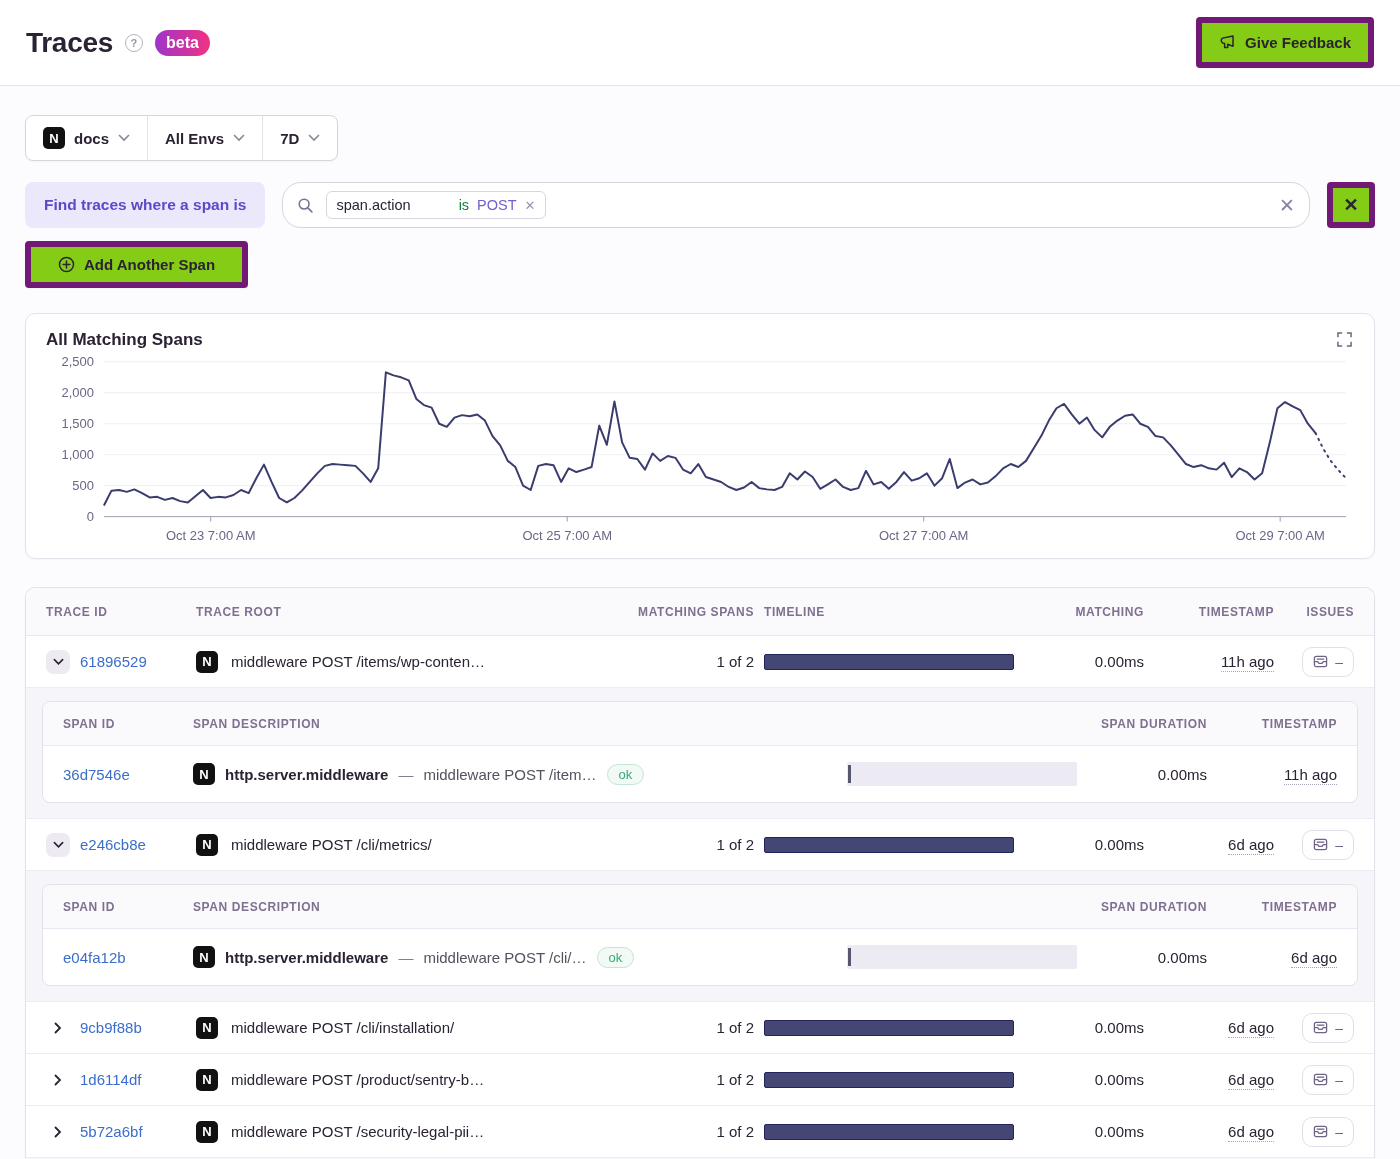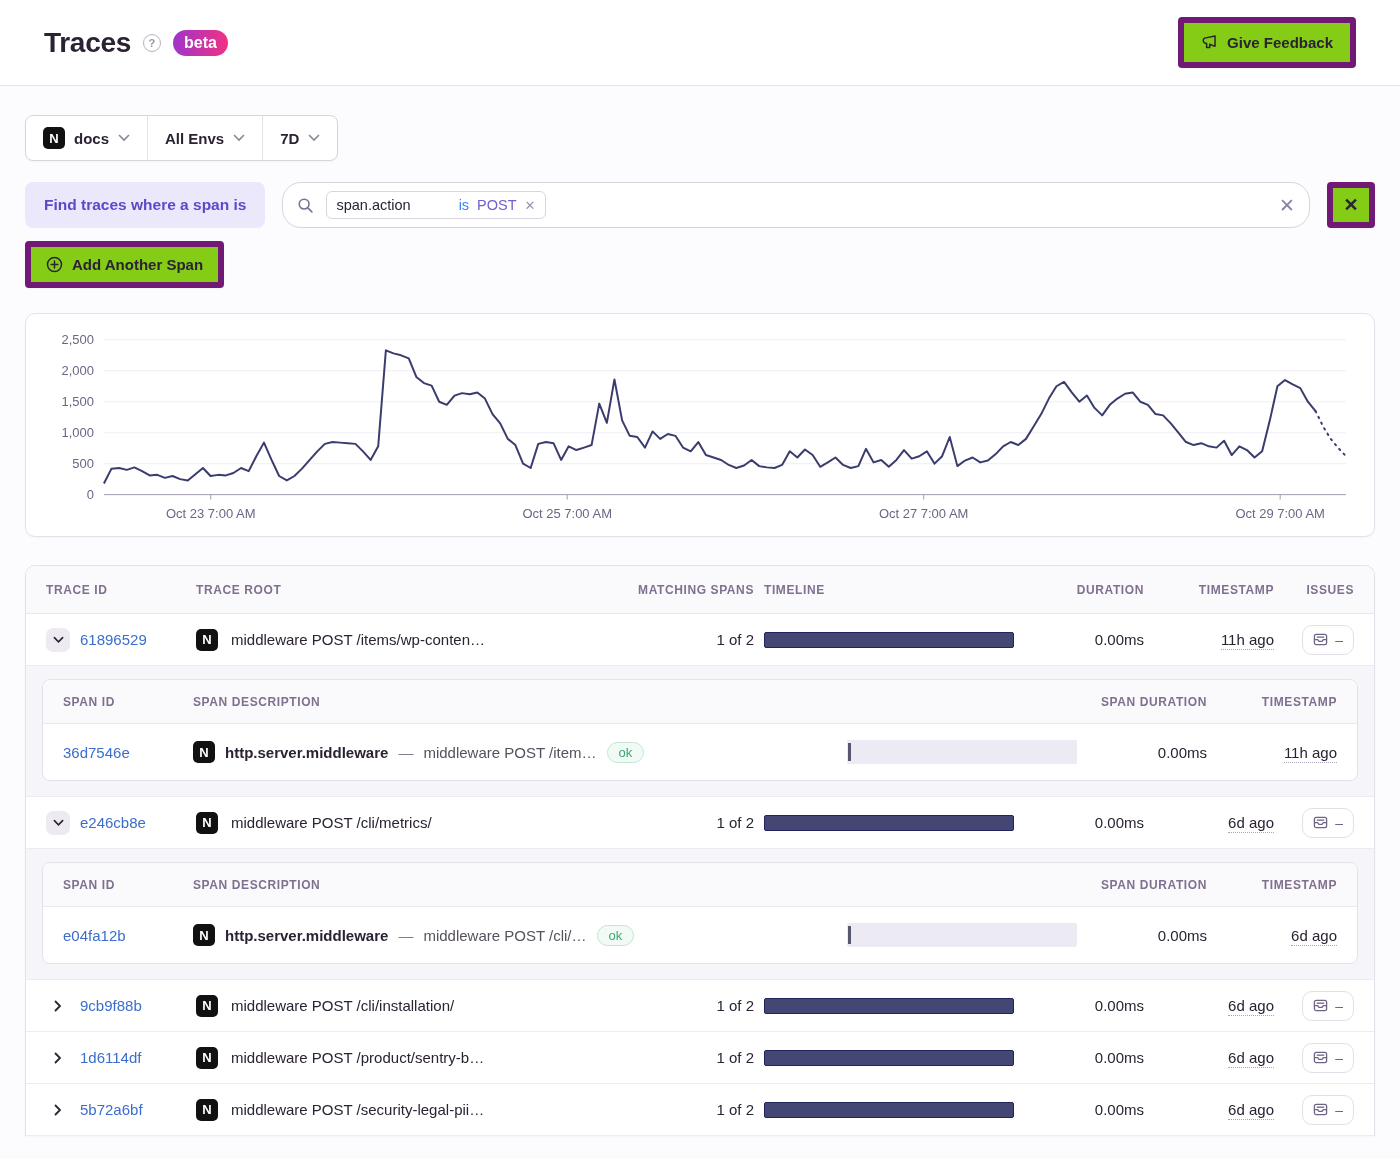--- a/index.html
+++ b/index.html
@@ -1,21 +1,21 @@
 <!DOCTYPE html>
 <html><head>
 <meta charset="utf-8">
 <style>
   * { margin:0; padding:0; box-sizing:border-box; }
   html,body { width:1400px; height:1159px; overflow:hidden; }
   body { font-family:"Liberation Sans", sans-serif; background:#fcfbfd; color:#2b2233; }
 
   
   .topbar { height:86px; background:#fff; border-bottom:1px solid #e7e3ec;
-            display:flex; align-items:center; justify-content:space-between; padding:0 44px; }
+            display:flex; align-items:center; justify-content:space-between; padding:0 26px; }
   .title-wrap { display:flex; align-items:center; gap:12px; }
   .page-title { font-size:28px; font-weight:bold; letter-spacing:-0.3px; }
   .help-circ { width:18px; height:18px; border:1.5px solid #b9b3c2; border-radius:50%;
                color:#9a93a6; font-size:11px; font-weight:bold; display:flex; align-items:center; justify-content:center; }
   .beta { background:linear-gradient(90deg,#9e35c9,#f13283); color:#fff; font-size:16px; font-weight:bold;
           padding:4px 11px; border-radius:20px; }
   .btn { background:#84cc16; border:6px solid #701a75; border-radius:4px; cursor:pointer;
          font-family:inherit; font-size:15px; font-weight:bold; color:#2b2233;
          display:inline-flex; align-items:center; gap:9px; box-shadow:0 1px 2px rgba(40,30,60,.04); }
   .feedback-btn { padding:11px 17px; }
@@ -33,26 +33,26 @@
 
   
   .searchrow { margin-top:21px; display:flex; gap:17px; align-items:stretch; }
   .find-label { background:#ece8fb; color:#5c48c9; font-size:15.5px; font-weight:bold;
                 border-radius:8px; display:flex; align-items:center; padding:0 19px; height:46px; cursor:default; }
   .searchbox { flex:1; height:46px; background:#fff; border:1px solid #d8d4de; border-radius:19px;
                display:flex; align-items:center; padding:0 14px; gap:12px; }
   .token { border:1px solid #d9d5e0; border-radius:6px; padding:5px 9px; display:inline-flex;
            align-items:center; gap:8px; font-size:14.5px; cursor:pointer; }
   .token .tkey { color:#2b2233; }
-  .token .top { color:#3b82f6;padding-left:40px; }
+  .token .top { color:#15803d;padding-left:40px; }
   .token .tval { color:#6d5fd5; }
   .token .tx { color:#9b93a8; font-size:13px; }
   .search-clear { margin-left:auto; color:#8d84a3; background:none; border:none; font-size:19px; cursor:pointer; }
   .close-btn { width:48px; height:46px; justify-content:center; font-size:18px; }
-  .addspan { margin-top:13px; padding:9px 15px; font-size:15px;text-align:right; }
+  .addspan { margin-top:13px; padding:9px 27px; font-size:15px;text-align:right; }
 
   
   .panel { background:#fff; border:1px solid #e4e1ea; border-radius:10px; box-shadow:0 1px 2px rgba(40,30,60,.03); }
   .chart-panel { margin-top:25px; padding:16px 20px 10px; }
   .chart-head { display:flex; justify-content:space-between; align-items:flex-start; }
   .chart-title { font-size:17px; font-weight:bold; }
   .expand-btn { background:none; border:none; color:#6f6680; cursor:pointer; padding:2px; }
   .legend { display:flex; justify-content:flex-end; align-items:center; gap:7px;
             font-size:12.5px; color:#43404c; margin:-2px 2px 2px 0; cursor:pointer; }
   .legend-dot { width:9px; height:9px; border-radius:50%; }
@@ -175,20 +175,28 @@
       <svg width="17" height="17" viewBox="0 0 16 16">
           <circle cx="8" cy="8" r="6.6" fill="none" stroke="#2b2233" stroke-width="1.4"></circle>
           <path d="M8 4.8 V11.2 M4.8 8 H11.2" stroke="#2b2233" stroke-width="1.4" stroke-linecap="round"></path>
         </svg>
     </span>
     <span>Add Another Span</span>
   </button>
 
   
   <div class="panel chart-panel">
+    <div class="chart-head">
+      <span class="chart-title">All Matching Spans</span>
+      <button class="expand-btn">
+        <svg width="15" height="15" viewBox="0 0 16 16">
+            <path d="M1 5.5 V1 H5.5 M10.5 1 H15 V5.5 M15 10.5 V15 H10.5 M5.5 15 H1 V10.5" fill="none" stroke="currentColor" stroke-width="1.6"></path>
+          </svg>
+      </button>
+    </div>
     <svg id="spans-chart" viewBox="0 0 1310 200" preserveAspectRatio="none">
         <text x="48" y="172" text-anchor="end">0</text>
         <line x1="58" y1="136.4" x2="1302" y2="136.4" stroke="#f0eef5" stroke-width="1"></line>
         <text x="48" y="140.4" text-anchor="end">500</text>
         <line x1="58" y1="104.8" x2="1302" y2="104.8" stroke="#f0eef5" stroke-width="1"></line>
         <text x="48" y="108.8" text-anchor="end">1,000</text>
         <line x1="58" y1="73.2" x2="1302" y2="73.2" stroke="#f0eef5" stroke-width="1"></line>
         <text x="48" y="77.2" text-anchor="end">1,500</text>
         <line x1="58" y1="41.599999999999994" x2="1302" y2="41.599999999999994" stroke="#f0eef5" stroke-width="1"></line>
         <text x="48" y="45.599999999999994" text-anchor="end">2,000</text>
@@ -209,21 +217,21 @@
   </div>
 
   
   <div class="panel table-panel">
 
     <div class="thead">
       <div>TRACE ID</div>
       <div>TRACE ROOT</div>
       <div class="col-r">MATCHING SPANS</div>
       <div style="padding-left:10px;">TIMELINE</div>
-      <div class="col-r">DURATION</div>
+      <div class="col-r">MATCHING</div>
       <div class="col-r">TIMESTAMP</div>
       <div class="col-r">ISSUES</div>
     </div>
 
     <div class="trow">
       <div class="cell-id">
         <button class="chev-btn">
             <svg width="11" height="8" viewBox="0 0 12 8">
               <path d="M1.5 1.5 L6 6 L10.5 1.5" fill="none" stroke="currentColor" stroke-width="1.8" stroke-linecap="round"></path>
             </svg>

